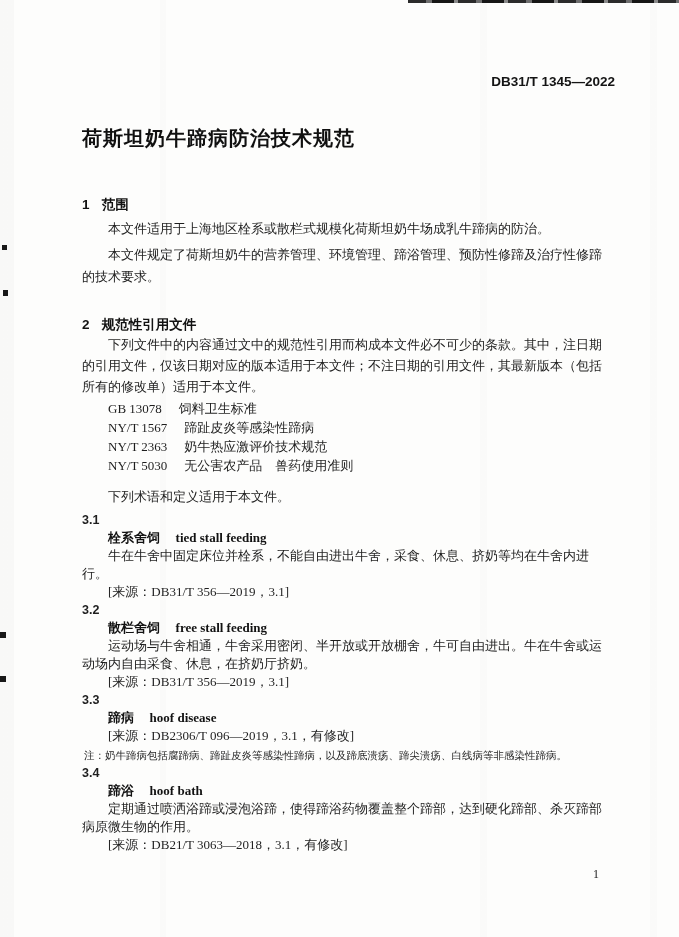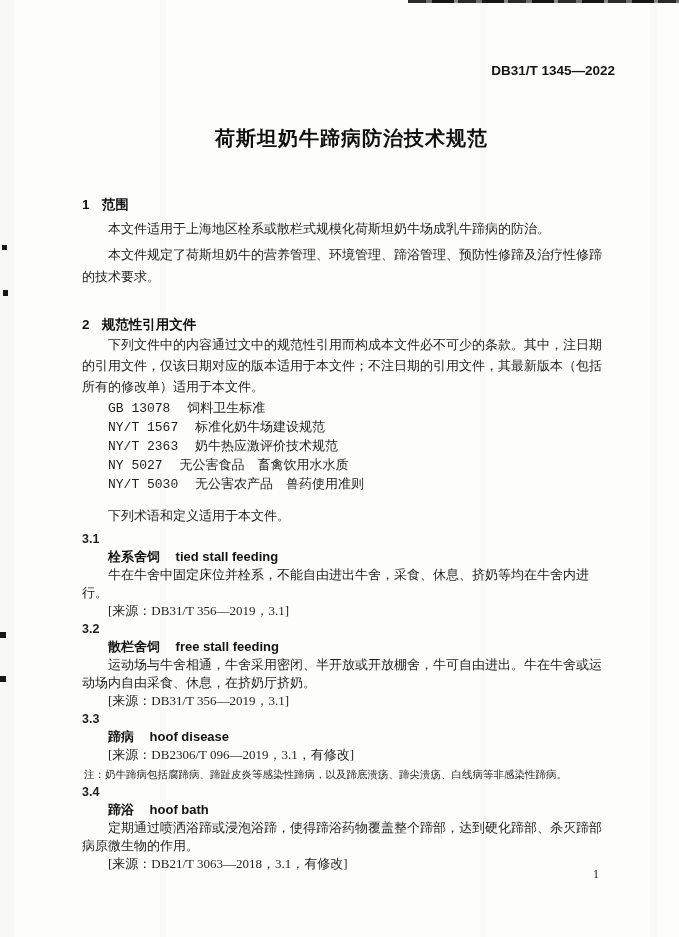--- a/index.html
+++ b/index.html
@@ -30,58 +30,58 @@
     position:absolute;top:0;left:408px;width:271px;height:3px;
     background:repeating-linear-gradient(90deg,#2b2b2b 0 18px,#6e6e6e 18px 24px,#161616 24px 46px,#8a8a8a 46px 50px);
   }
   .edge-mark{position:absolute;background:#181818;}
   .edge-mark.m1{left:2px;top:245px;width:5px;height:5px;}
   .edge-mark.m2{left:3px;top:290px;width:5px;height:6px;}
   .edge-mark.m3{left:0;top:632px;width:6px;height:6px;}
   .edge-mark.m4{left:0;top:676px;width:6px;height:6px;}
 
   .doc-code{
-    position:absolute;top:63px;right:64px;
+    position:absolute;top:74px;right:64px;
     font-family:"Liberation Sans", sans-serif;
     font-weight:bold;font-size:13.5px;letter-spacing:0;
     color:#141414;
   }
   .doc-title{
     position:absolute;top:125px;left:82px;right:58px;
-    margin:0;text-align:center;
+    margin:0;text-align:left;
     font-family:"Liberation Sans", sans-serif;
     font-weight:bold;font-size:20px;letter-spacing:1px;
     color:#101010;
   }
   .content{
     position:absolute;top:188px;left:82px;right:73px;
     font-size:13px;line-height:22px;
   }
   .sec-head{
     font-family:"Liberation Sans", sans-serif;
     font-weight:bold;font-size:13.5px;line-height:18px;
     color:#121212;
   }
   .sec-head .sec-num{margin-right:0.9em;}
   .sec1-head{margin-top:8px;}
   .sec2-head{margin-top:28px;}
   .sec3-head{margin-top:12px;}
   p.para{margin:4px 0 0;text-indent:2em;}
   p.intro2{margin:0 0 0;text-indent:2em;line-height:21px;}
   .ref-list{margin-top:2px;padding-left:2em;line-height:19px;}
-  .ref-row{white-space:nowrap;font-family:Liberation Mono, monospace;}
+  .ref-row{white-space:nowrap;}
   .ref-code{margin-right:1.3em;}
   .sec3-intro{margin:12px 0 0;text-indent:2em;line-height:20px;}
   .terms{margin-top:4px;line-height:18px;}
   .term{margin-top:0;}
   .term.t4{margin-top:0;}
   .term-id{font-family:"Liberation Sans", sans-serif;font-weight:bold;font-size:12.5px;}
   .term-name{
     padding-left:2em;
-    font-family:Liberation Sans, sans-serif;
+    font-family:Liberation Serif, serif;
     font-weight:bold;font-size:13px;color:#121212;
   }
   .term-name .en{margin-left:1.2em;}
   .term-def{margin:0;text-indent:2em;}
   .term-source{padding-left:2em;}
   .term-note{
     padding-left:2px;margin-top:3px;
     font-size:10.5px;line-height:16px;color:#262626;
   }
   .page-num{
@@ -114,27 +114,24 @@
 
     <div class="sec-head sec2-head">
       <span class="sec-num">2</span><span class="sec-title">规范性引用文件</span>
     </div>
     <p class="intro2">下列文件中的内容通过文中的规范性引用而构成本文件必不可少的条款。其中，注日期的引用文件，仅该日期对应的版本适用于本文件；不注日期的引用文件，其最新版本（包括所有的修改单）适用于本文件。</p>
     <div class="ref-list">
       <div class="ref-row">
         <span class="ref-code">GB 13078</span><span class="ref-title">饲料卫生标准</span>
       </div>
       <div class="ref-row">
-        <span class="ref-code">NY/T 1567</span><span class="ref-title">标准化奶牛场建设规范</span>
+        <span class="ref-code">NY/T 1567</span><span class="ref-title">蹄趾皮炎等感染性蹄病</span>
       </div>
       <div class="ref-row">
         <span class="ref-code">NY/T 2363</span><span class="ref-title">奶牛热应激评价技术规范</span>
-      </div>
-      <div class="ref-row">
-        <span class="ref-code">NY 5027</span><span class="ref-title">无公害食品　畜禽饮用水水质</span>
       </div>
       <div class="ref-row">
         <span class="ref-code">NY/T 5030</span><span class="ref-title">无公害农产品　兽药使用准则</span>
       </div>
     </div>
 
     <p class="sec3-intro">下列术语和定义适用于本文件。</p>
 
     <div class="terms">
 

